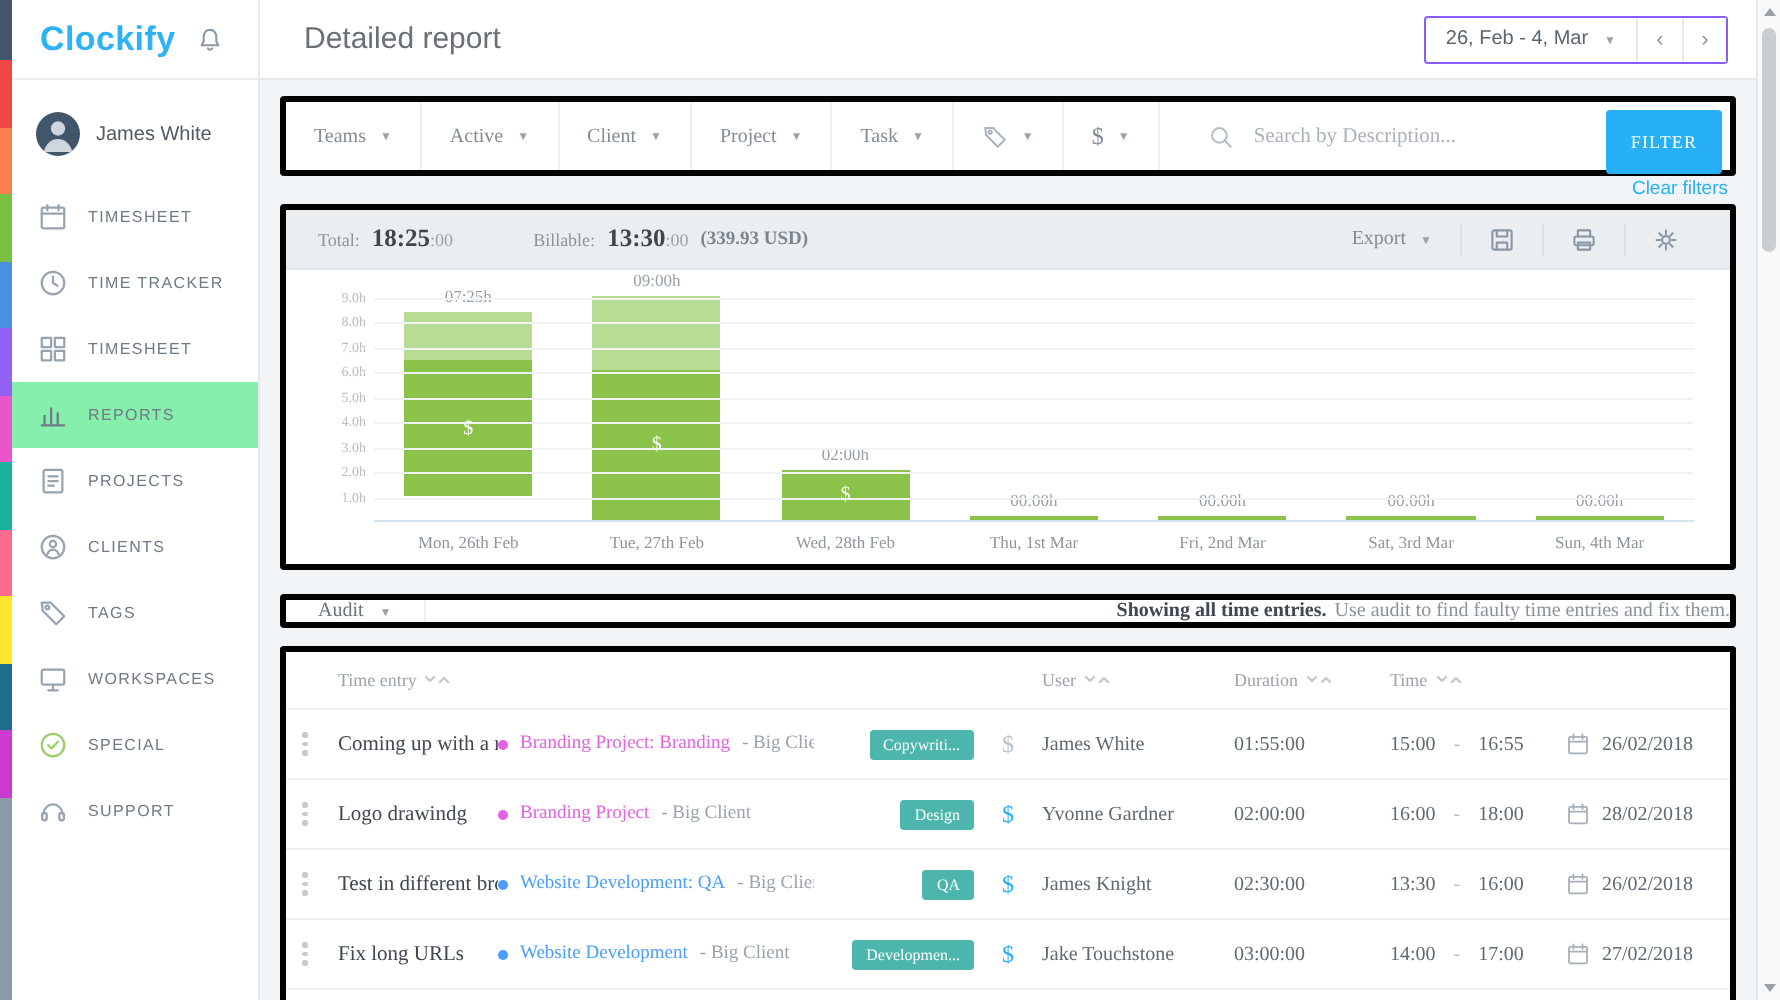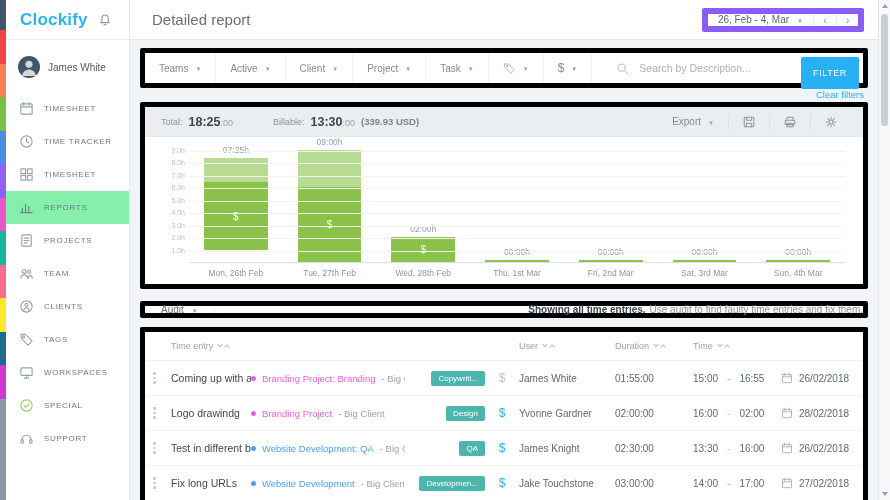--- a/index.html
+++ b/index.html
@@ -22,28 +22,28 @@
   .user-name { font-size:10px; color:#4f5a64; }
   .menu-item { display:flex; align-items:center; gap:10px; height:33px; padding:0 8px 0 13px; cursor:pointer; }
   .menu-item.active { background:#86efac; }
   .menu-item .mi-label { font-size:8px; letter-spacing:.7px; color:#6e7a86; }
   .menu-item .mi-icon { width:15px; height:15px; flex:none; }
 
   
   .main { position:absolute; left:130px; top:0; right:12px; height:500px; }
   .topbar { height:40px; background:#fff; border-bottom:1px solid #e5e9ec; display:flex; align-items:center; padding:0 14px 0 22px; }
   .page-title { font-size:15px; font-weight:400; color:#697077; flex:1; }
-  .date-nav { display:flex; border:6px solid #8b5cf6; border-radius:2px; background:#fff; height:24px; }
+  .date-nav { display:flex; border:1px solid #8b5cf6; border-radius:2px; background:#fff; height:24px; }
   .date-range { display:flex; align-items:center; gap:8px; padding:0 10px; font-size:10px; color:#5a6570; border-right:1px solid #e6eaee; cursor:pointer; }
   .dn-btn { width:22px; display:flex; align-items:center; justify-content:center; font-size:11px; color:#8a939c; background:#fff; border:none; cursor:pointer; }
   .dn-btn + .dn-btn { border-left:1px solid #e6eaee; }
   .caret { font-size:6px; color:#9aa3ab; transform:translateY(1px); }
 
   .content { padding:8px 10px 0 10px; }
-  .card { background:#fff; border:5px solid #000000; border-radius:2px; }
+  .card { background:#fff; border:3px solid #000000; border-radius:2px;font-family:Liberation Serif, serif; }
 
   
   .filter-card { height:40px; display:flex; align-items:stretch; }
   .filter-items { display:flex; align-items:stretch; }
   .filter-item { display:flex; align-items:center; gap:7px; padding:0 14px; font-size:10px; color:#828c95; border-right:1px solid #eceff2; cursor:pointer; }
   .search-box { flex:1; display:flex; align-items:center; gap:10px; padding:0 6px 0 24px; }
   .search-box input { border:none; outline:none; flex:1; font-size:10.5px; color:#5f6a73; font-family:inherit; background:transparent; }
   .search-box input::placeholder { color:#a9b2ba; }
   .filter-btn { width:58px; height:32px; margin:4px 4px 4px 0; background:#28b0f4; color:#fff; font-size:9px; letter-spacing:.6px; border:none; border-radius:2px; cursor:pointer; font-family:inherit; }
   .clear-row { height:12px; display:flex; justify-content:flex-end; align-items:center; padding:1px 4px 0 0; }
@@ -190,30 +190,20 @@
         <span class="mi-label">REPORTS</span>
       </div>
       <div class="menu-item">
         <span class="mi-icon">
           <svg width="15" height="15" viewBox="0 0 16 16" fill="none" stroke="#97a4b0" stroke-width="1.2" stroke-linecap="round" stroke-linejoin="round">
             <rect x="3" y="2" width="10" height="12" rx="1"></rect>
             <path d="M5.5 5.5h5M5.5 8h5M5.5 10.5h3"></path>
           </svg>
         </span>
         <span class="mi-label">PROJECTS</span>
-      </div>
-      <div class="menu-item">
-        <span class="mi-icon">
-          <svg width="15" height="15" viewBox="0 0 16 16" fill="none" stroke="#97a4b0" stroke-width="1.2" stroke-linecap="round" stroke-linejoin="round">
-            <circle cx="5.5" cy="5.8" r="2.1"></circle>
-            <circle cx="10.8" cy="6.3" r="1.7"></circle>
-            <path d="M2 13c0-2.3 1.5-3.6 3.5-3.6S9 10.7 9 13M9.7 13c.2-1.8 1-2.8 2.3-2.8 1.2 0 2 1 2.2 2.8"></path>
-          </svg>
-        </span>
-        <span class="mi-label">TEAM</span>
       </div>
       <div class="menu-item">
         <span class="mi-icon">
           <svg width="15" height="15" viewBox="0 0 16 16" fill="none" stroke="#97a4b0" stroke-width="1.2" stroke-linecap="round" stroke-linejoin="round">
             <circle cx="8" cy="8" r="6"></circle>
             <circle cx="8" cy="6.4" r="1.7"></circle>
             <path d="M4.9 12c.6-1.8 1.7-2.6 3.1-2.6s2.5.8 3.1 2.6"></path>
           </svg>
         </span>
         <span class="mi-label">CLIENTS</span>
@@ -548,21 +538,21 @@
             </div>
             <div class="cell-chip">
               <span class="chip" style="background: rgb(77, 182, 172);">Design</span>
             </div>
             <div class="cell-dollar" style="color: rgb(41, 176, 244);">$</div>
             <div class="cell-user">Yvonne Gardner</div>
             <div class="cell-dur">02:00:00</div>
             <div class="cell-time">
               <span>16:00</span>
               <span class="dash">-</span>
-              <span>02:00</span>
+              <span>18:00</span>
             </div>
             <div class="cell-date">
               <span>
                 <svg width="12" height="12" viewBox="0 0 16 16" fill="none" stroke="#a7b0b8" stroke-width="1.2" stroke-linecap="round" stroke-linejoin="round">
                   <rect x="2" y="3.2" width="12" height="11" rx="1"></rect>
                   <path d="M2 6.4h12M5 1.6v3M11 1.6v3"></path>
                 </svg>
               </span>
               <span>28/02/2018</span>
             </div>

